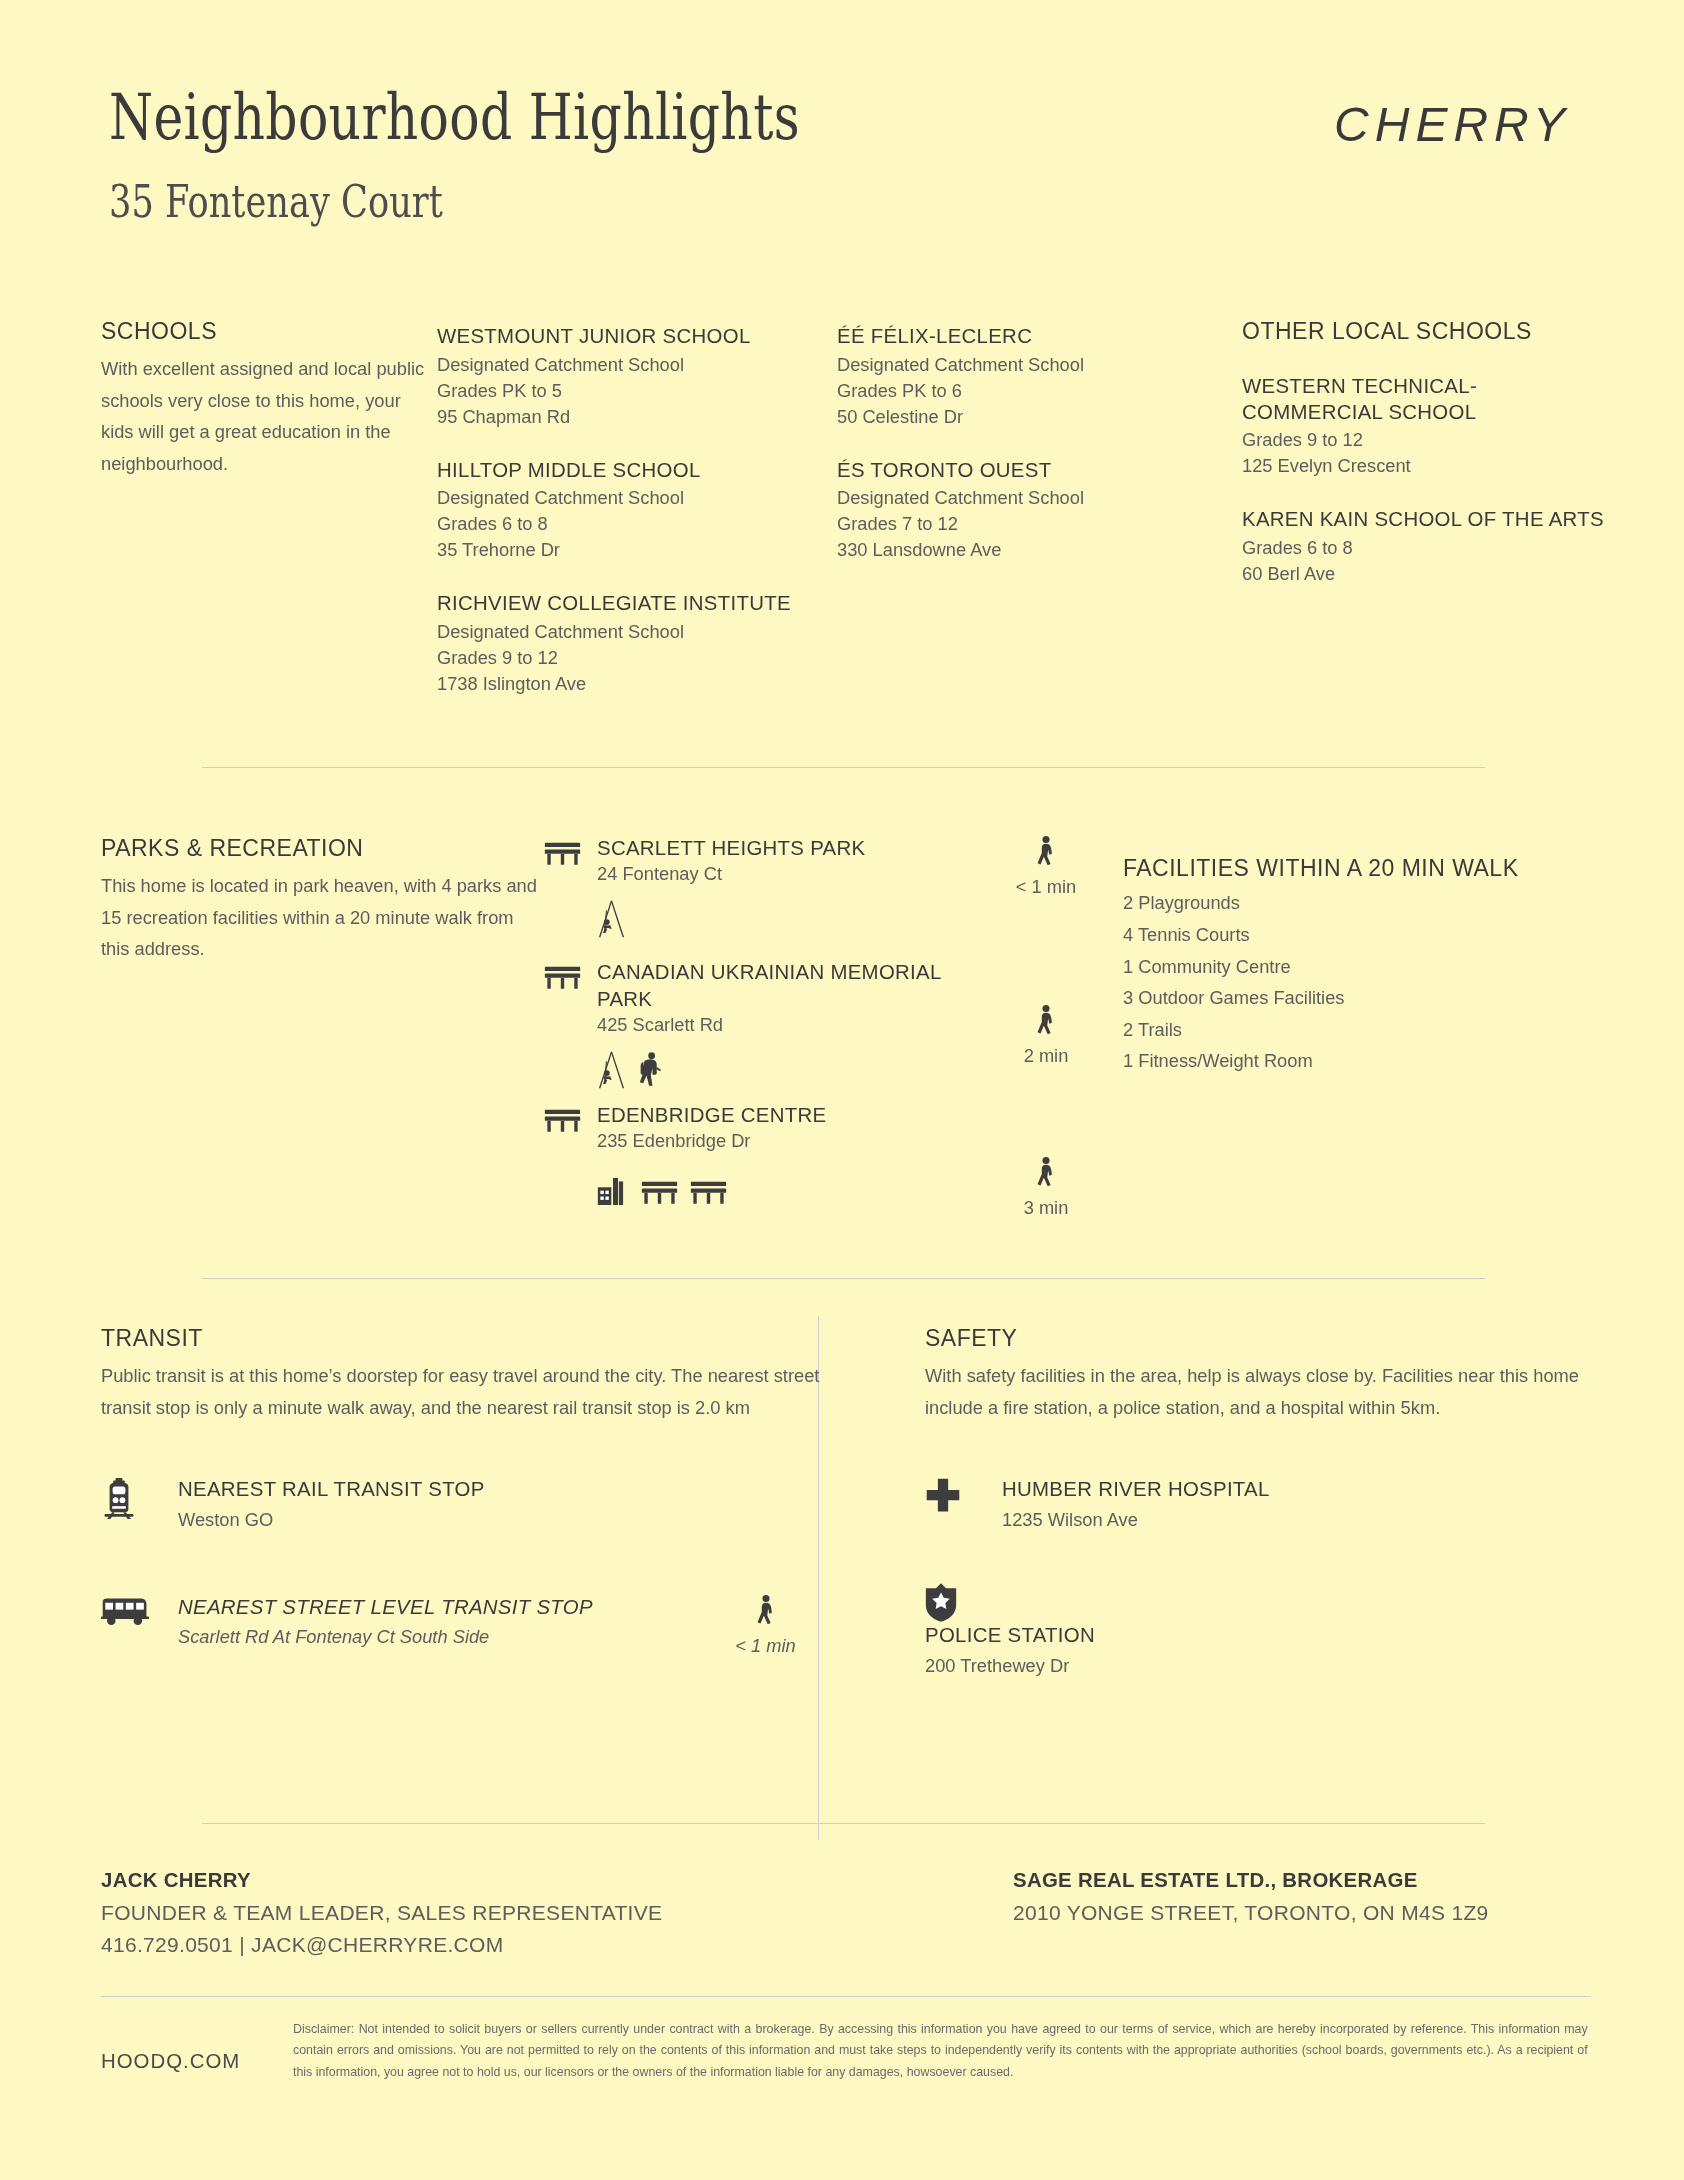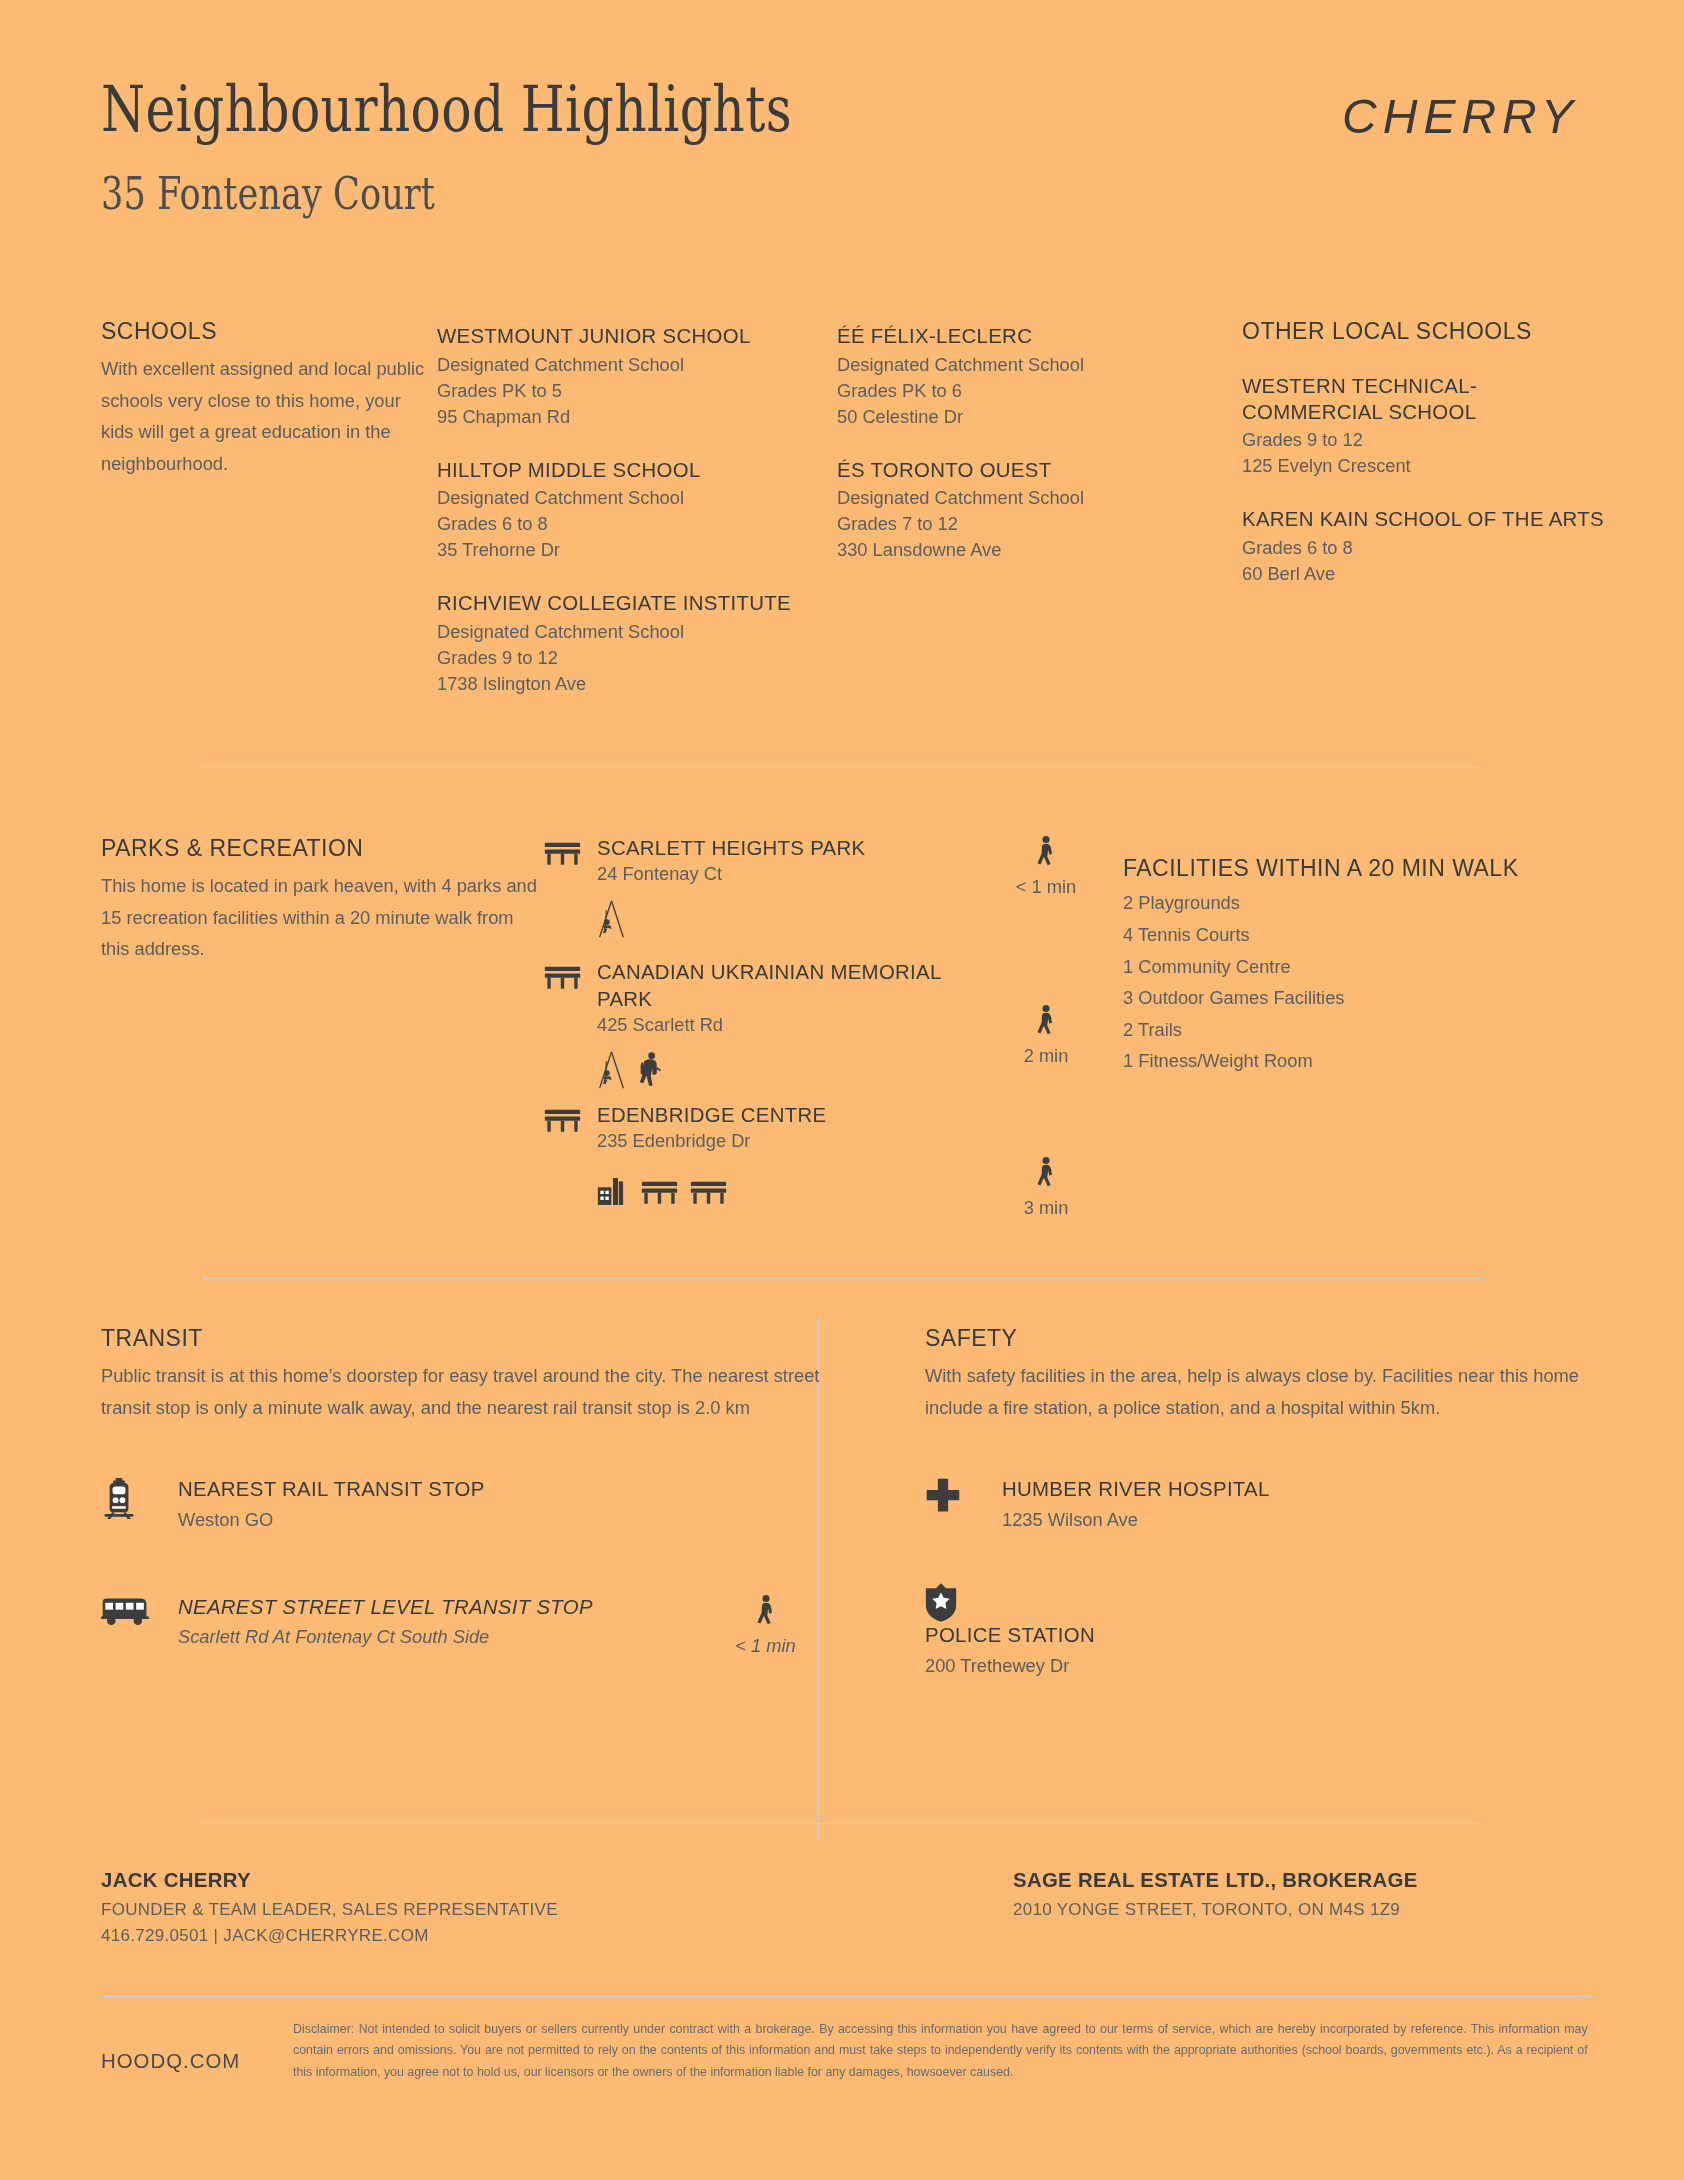--- a/index.html
+++ b/index.html
@@ -13,22 +13,22 @@
   body {
     font-family: "Liberation Sans", sans-serif;
     color: #4a4a4a;
     -webkit-font-smoothing: antialiased;
   }
 
   .page {
     position: relative;
     width: 1685px;
     height: 2181px;
-    background: #fdba74;
-    padding: 0;
+    background: #fef9c3;
+    padding: 8px;
     overflow: hidden;
   }
 
   
   .header {
     position: relative;
     padding: 78px 106px 0 101px;
     display: flex;
     align-items: flex-start;
     justify-content: space-between;
@@ -212,21 +212,21 @@
   }
   .foot-name {
     font-size: 20.4px;
     font-weight: 700;
     letter-spacing: 0.3px;
     color: #3a3a3a;
     text-transform: uppercase;
     line-height: 1.55;
   }
   .foot-line {
-    font-size: 17px;
+    font-size: 21px;
     font-weight: 300;
     letter-spacing: 0.3px;
     color: #5d5d5d;
     text-transform: uppercase;
     line-height: 1.55;
   }
   .foot-right { text-align: left; }
 
   .foot-divider {
     position: absolute;

